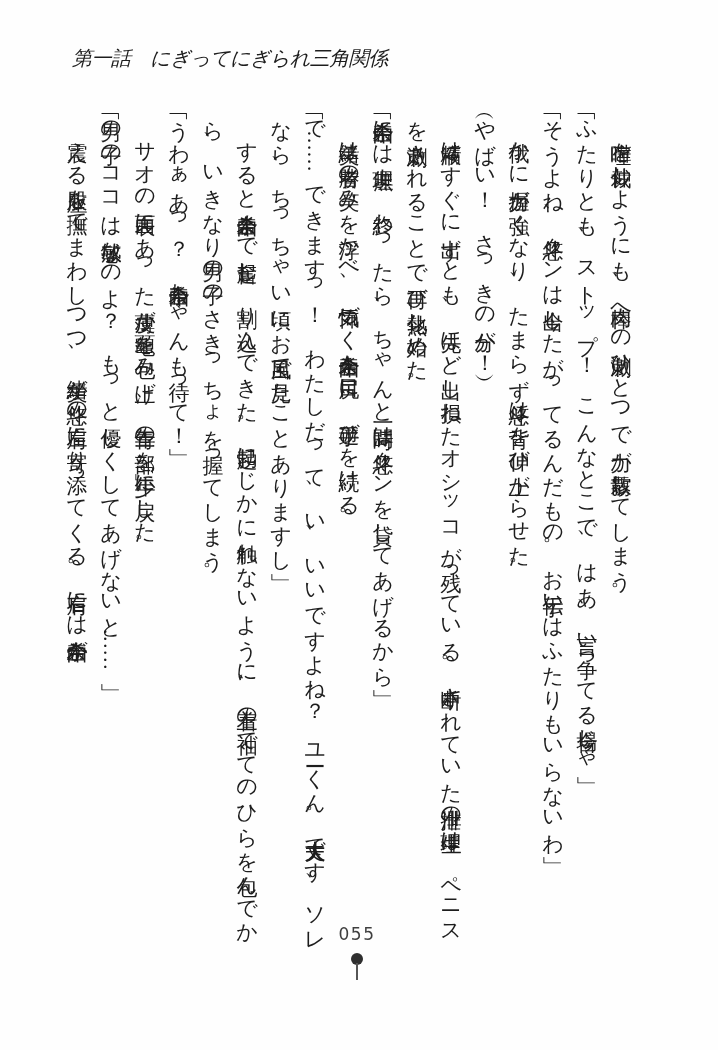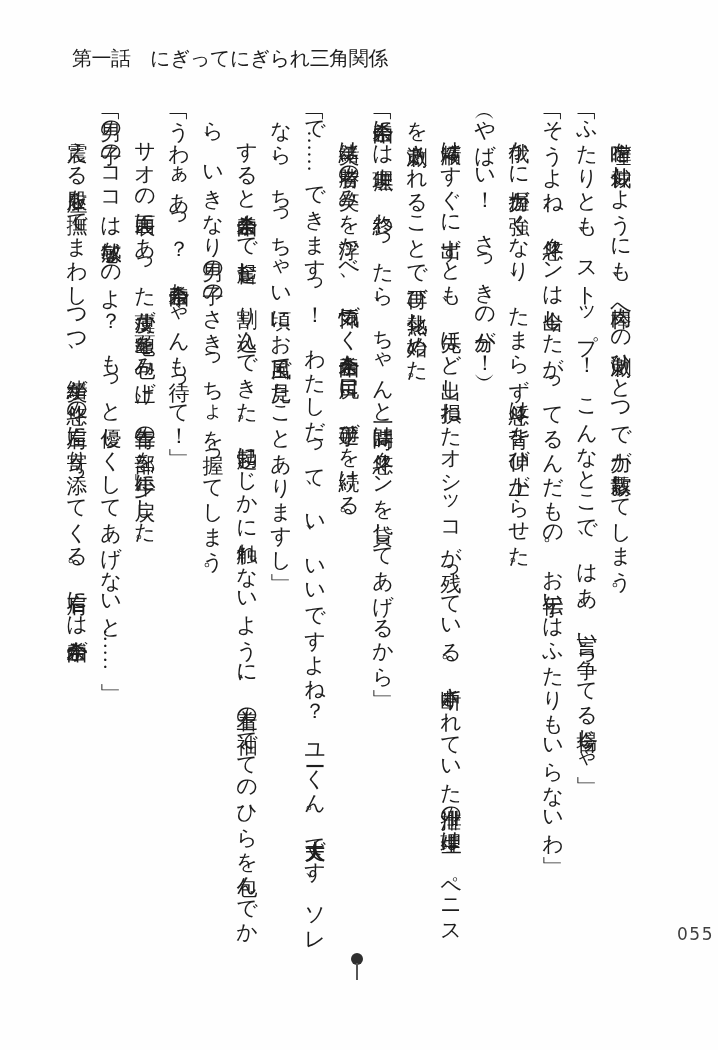--- a/index.html
+++ b/index.html
@@ -20,20 +20,21 @@
     background:var(--bg);
     overflow:hidden;
   }
   .running-head{
     position:absolute;
     left:72px;top:45px;
     font-size:20px;
     letter-spacing:-0.5px;
     color:var(--text);
     white-space:nowrap;
+    font-style:italic;
   }
   .text-block{
     position:absolute;
     top:106px;
     right:80px;
     width:580px;
     height:842px;
     writing-mode:vertical-rl;
     text-orientation:mixed;
     font-size:21px;
@@ -50,21 +51,21 @@
     text-indent:1em;
   }
   .footer{
     position:absolute;
     left:0;right:0;bottom:0;height:70px;
   }
   .page-number{
     position:absolute;
     left:0;right:4px;
     top:-56px;
-    text-align:right;
+    text-align:center;
     font-family:"DejaVu Sans","Liberation Sans",sans-serif;
     font-size:17px;
     letter-spacing:1.5px;
     color:var(--pagenum);
   }
   .ornament-dot{
     position:absolute;
     left:351px;
     top:-27px;
     width:12px;height:12px;

